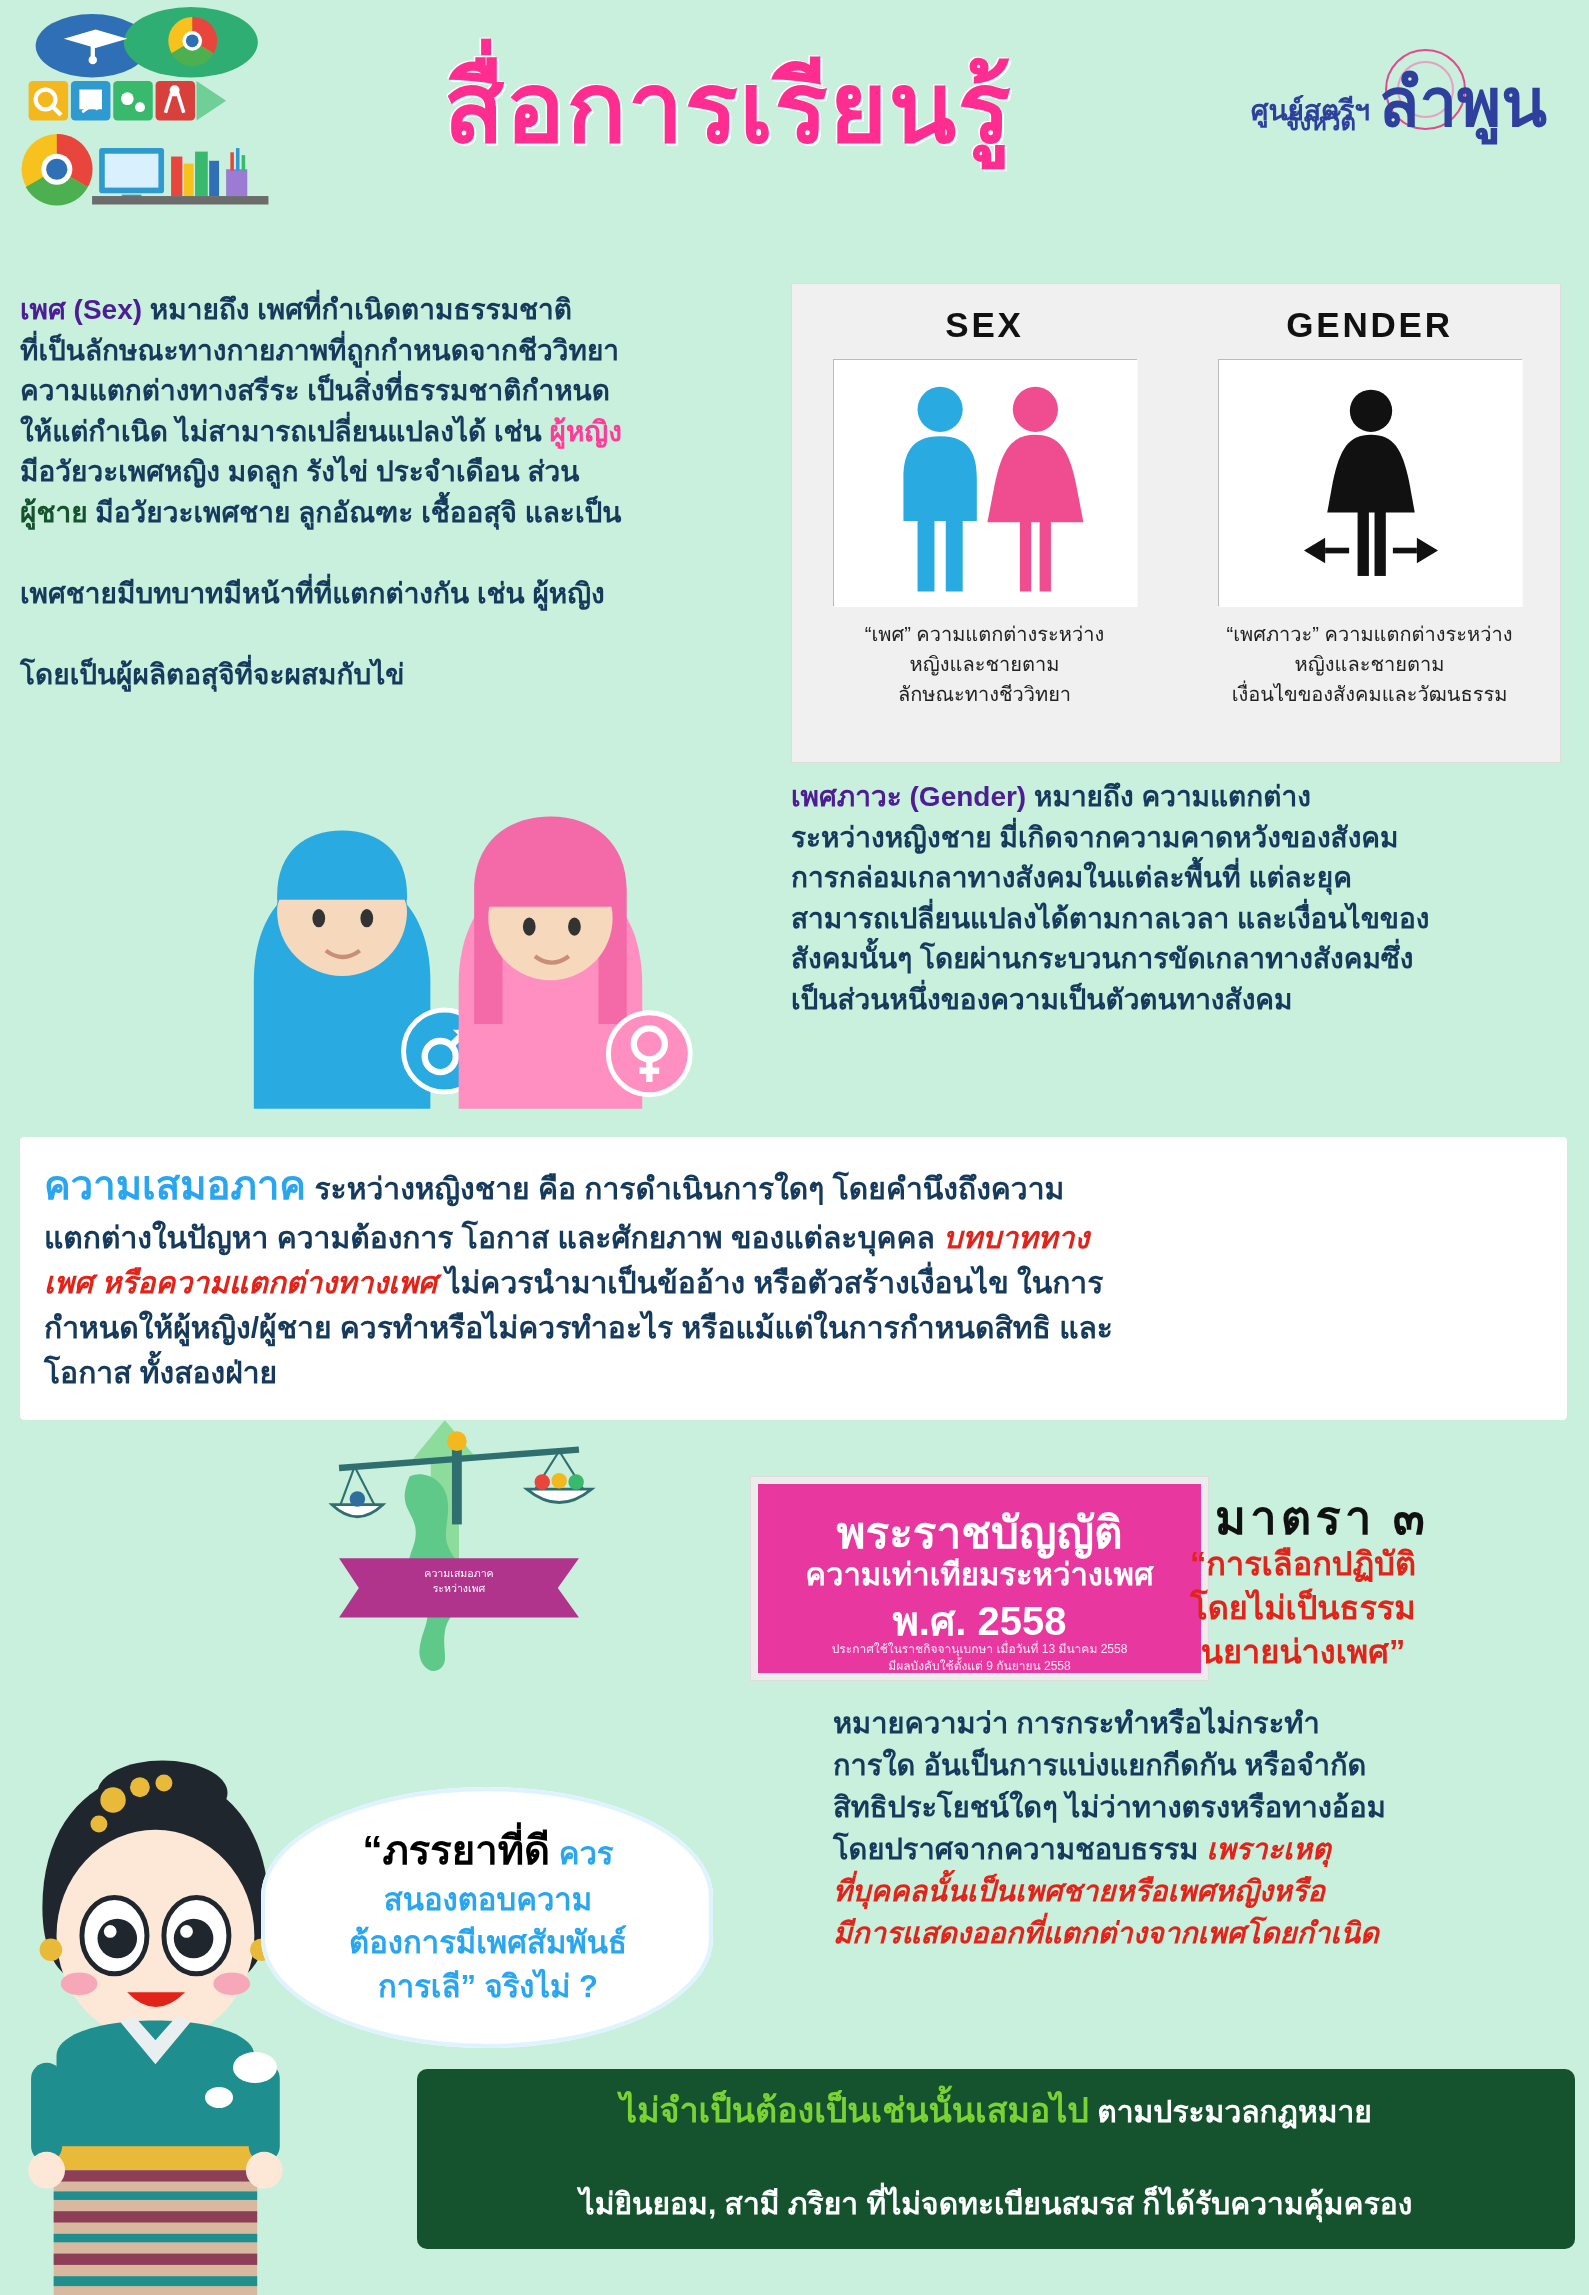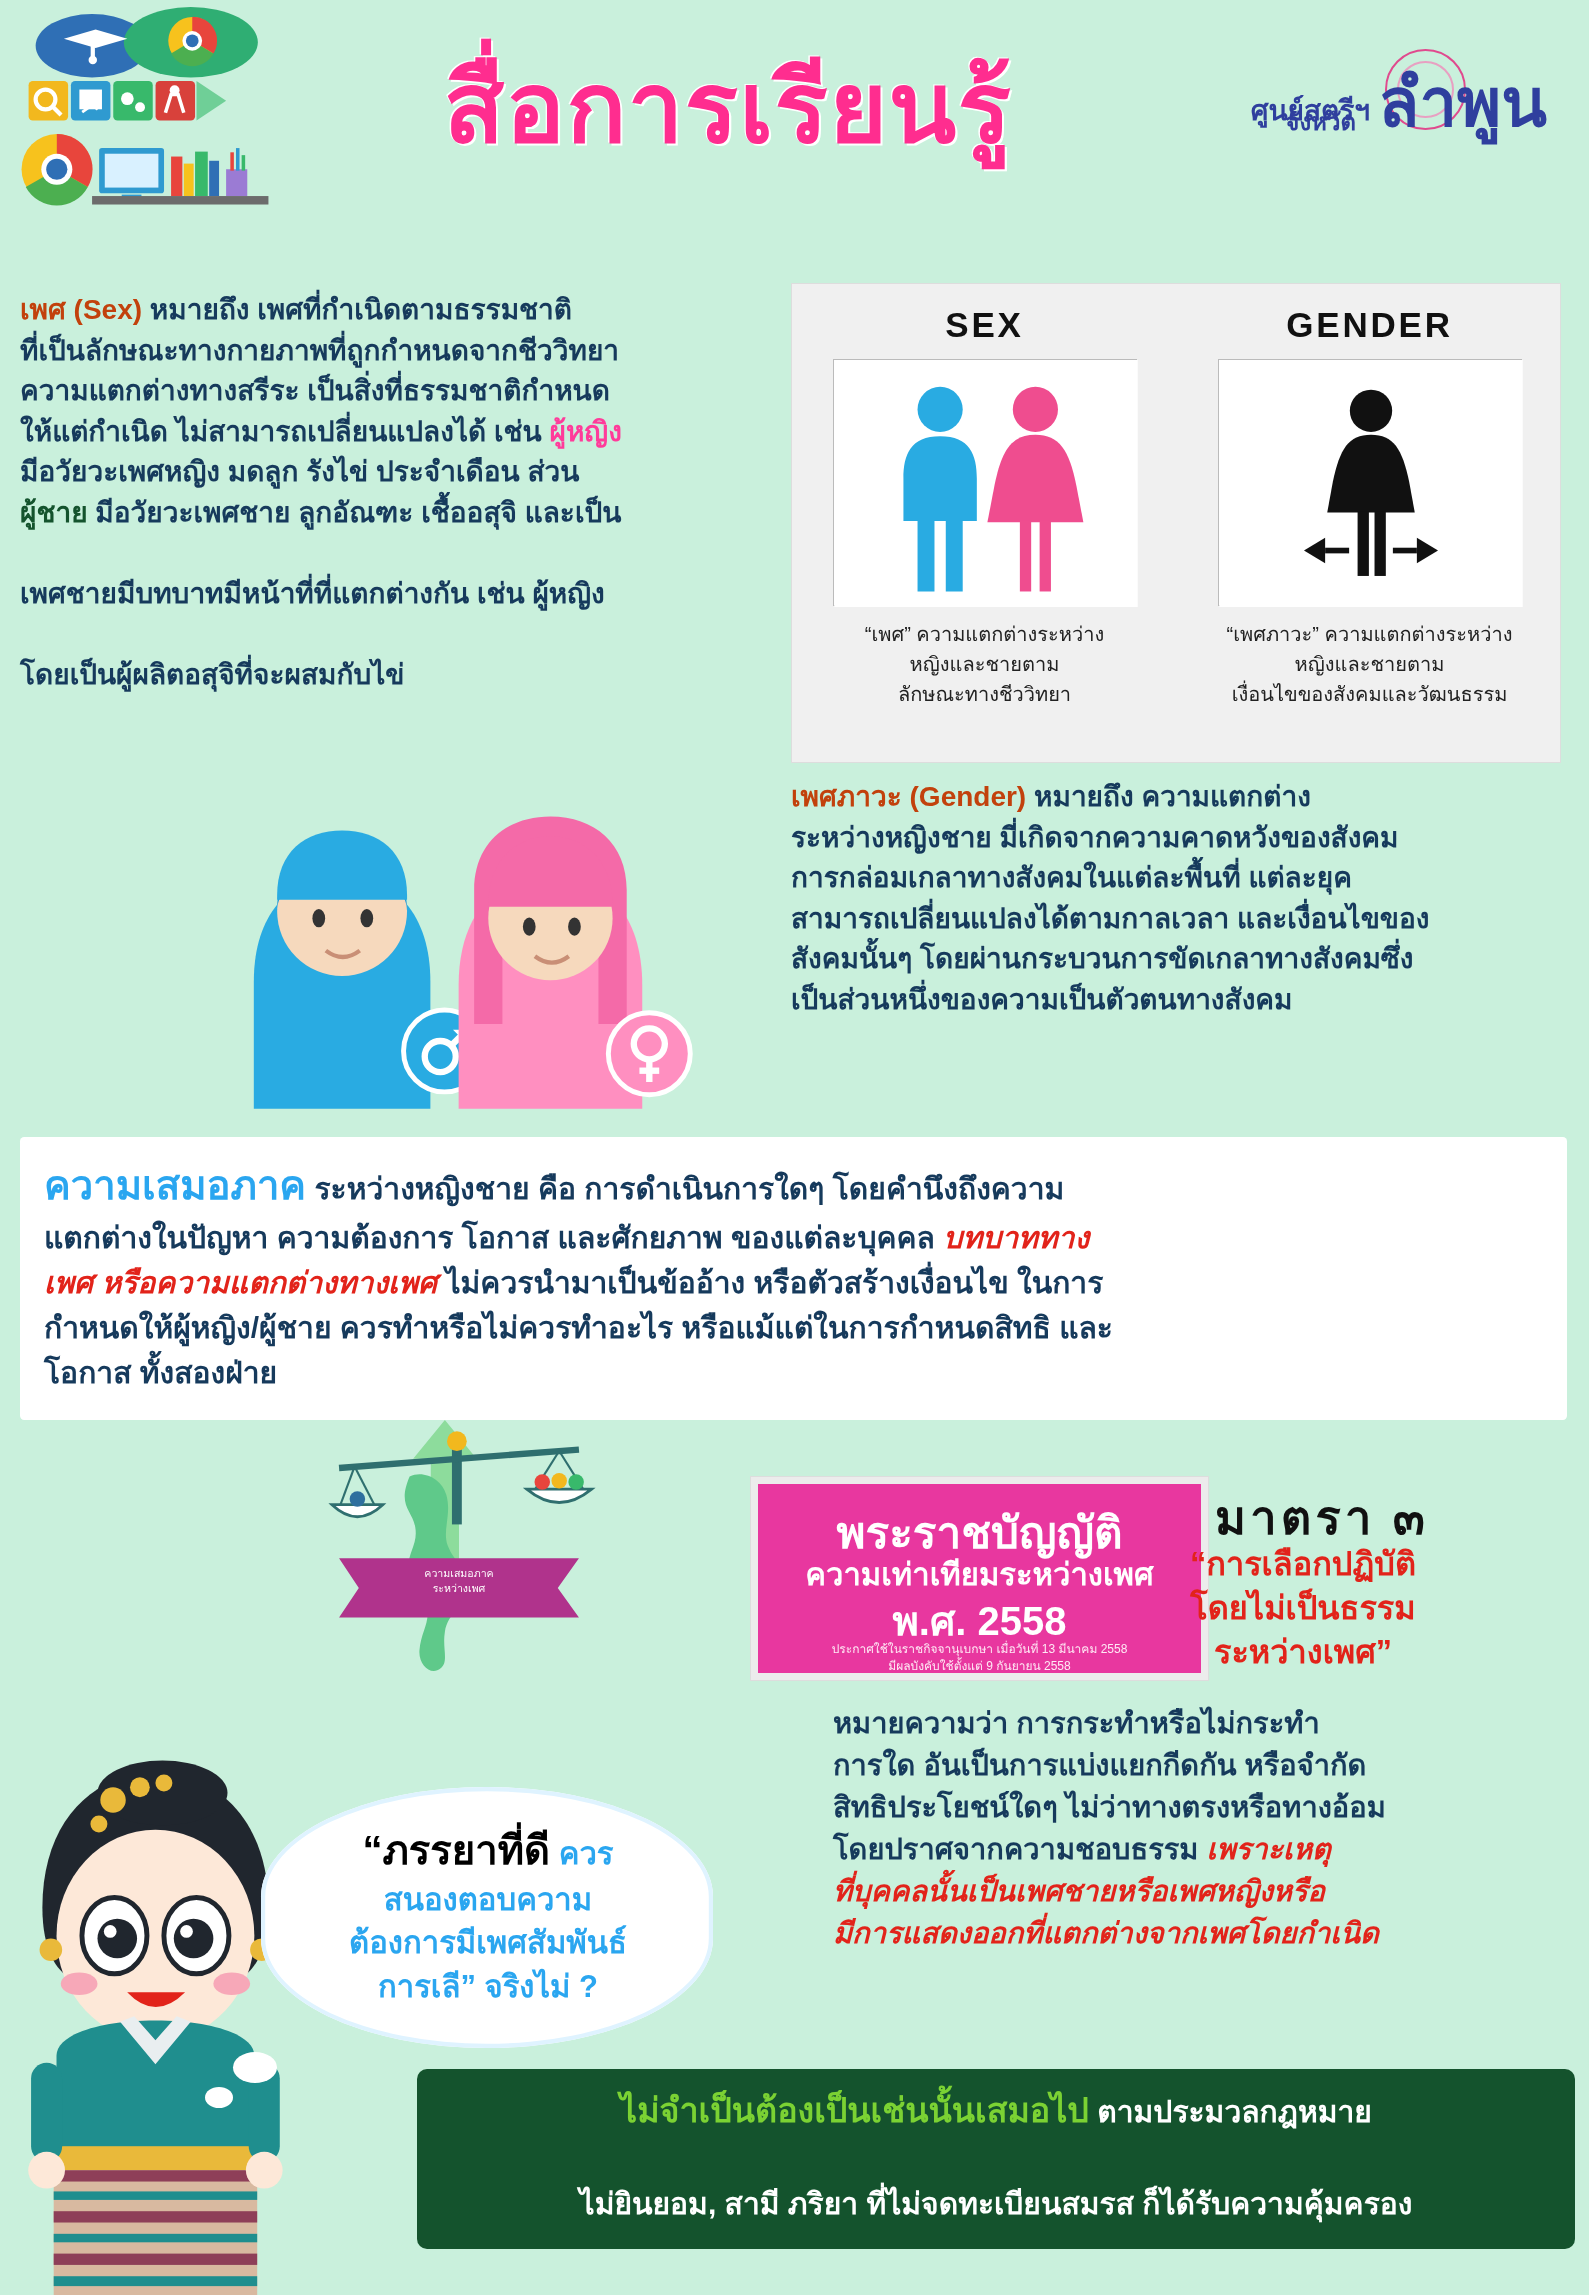--- a/index.html
+++ b/index.html
@@ -26,21 +26,21 @@
   .logo-sub2 { position:absolute; right:233px; top:102px; font-size:24px; color:#2f3f9e; font-weight:bold; }
   .logo-main { position:absolute; right:42px; top:49px; font-size:67px; color:#2f3f9e; font-weight:bold; }
   .logo-seal { position:absolute; right:74px; top:7px; width:81px; height:81px; border:2.8px solid #e04a8e; border-radius:50%; }
   .logo-seal::after { content:""; position:absolute; left:10px; top:10px; right:10px; bottom:10px; border:2.1px solid #e8a0c2; border-radius:50%; }
 
   
   .sec1-text {
     position:absolute; left:20px; top:290px; width:763px;
     font-size:28px; line-height:1.45; color:#163a5c; font-weight:bold;
   }
-  .kw-green { color:#c2410c; }
+  .kw-green { color:#4c1d95; }
   .kw-pink  { color:#ff3b9a; }
   .kw-blue  { color:#14532d; }
   .sec1-text .body { color:#163a5c; font-weight:bold; }
 
   .sexgender-card {
     position:absolute; left:791px; top:283px; width:770px; height:480px;
     background:#f0f0f0; border:1.4px solid #ddd;
   }
   .sg-half { position:absolute; top:0; width:385px; height:480px; text-align:center; }
   .sg-half.left { left:0; }
@@ -346,21 +346,21 @@
     <div class="act-l3">พ.ศ. 2558</div>
     <div class="act-l4" style="white-space:pre-line;">ประกาศใช้ในราชกิจจานุเบกษา เมื่อวันที่ 13 มีนาคม 2558
 มีผลบังคับใช้ตั้งแต่ 9 กันยายน 2558</div>
   </div>
 </div>
 
 <div class="matra-title">มาตรา ๓</div>
 <div class="matra-quote">
   <span>“การเลือกปฏิบัติ</span><br>
   <span>โดยไม่เป็นธรรม</span><br>
-  <span>ระหว่างเพศ”</span>
+  <span>นยายน่างเพศ”</span>
 </div>
 
 <div class="sec3-text">
   <span>หมายความว่า การกระทำหรือไม่กระทำ</span><br>
   <span>การใด อันเป็นการแบ่งแยกกีดกัน หรือจำกัด</span><br>
   <span>สิทธิประโยชน์ใดๆ ไม่ว่าทางตรงหรือทางอ้อม</span><br>
   <span>โดยปราศจากความชอบธรรม </span><span class="sec3-red">เพราะเหตุ</span><br>
   <span class="sec3-red">ที่บุคคลนั้นเป็นเพศชายหรือเพศหญิงหรือ</span><br>
   <span class="sec3-red">มีการแสดงออกที่แตกต่างจากเพศโดยกำเนิด</span>
 </div>

